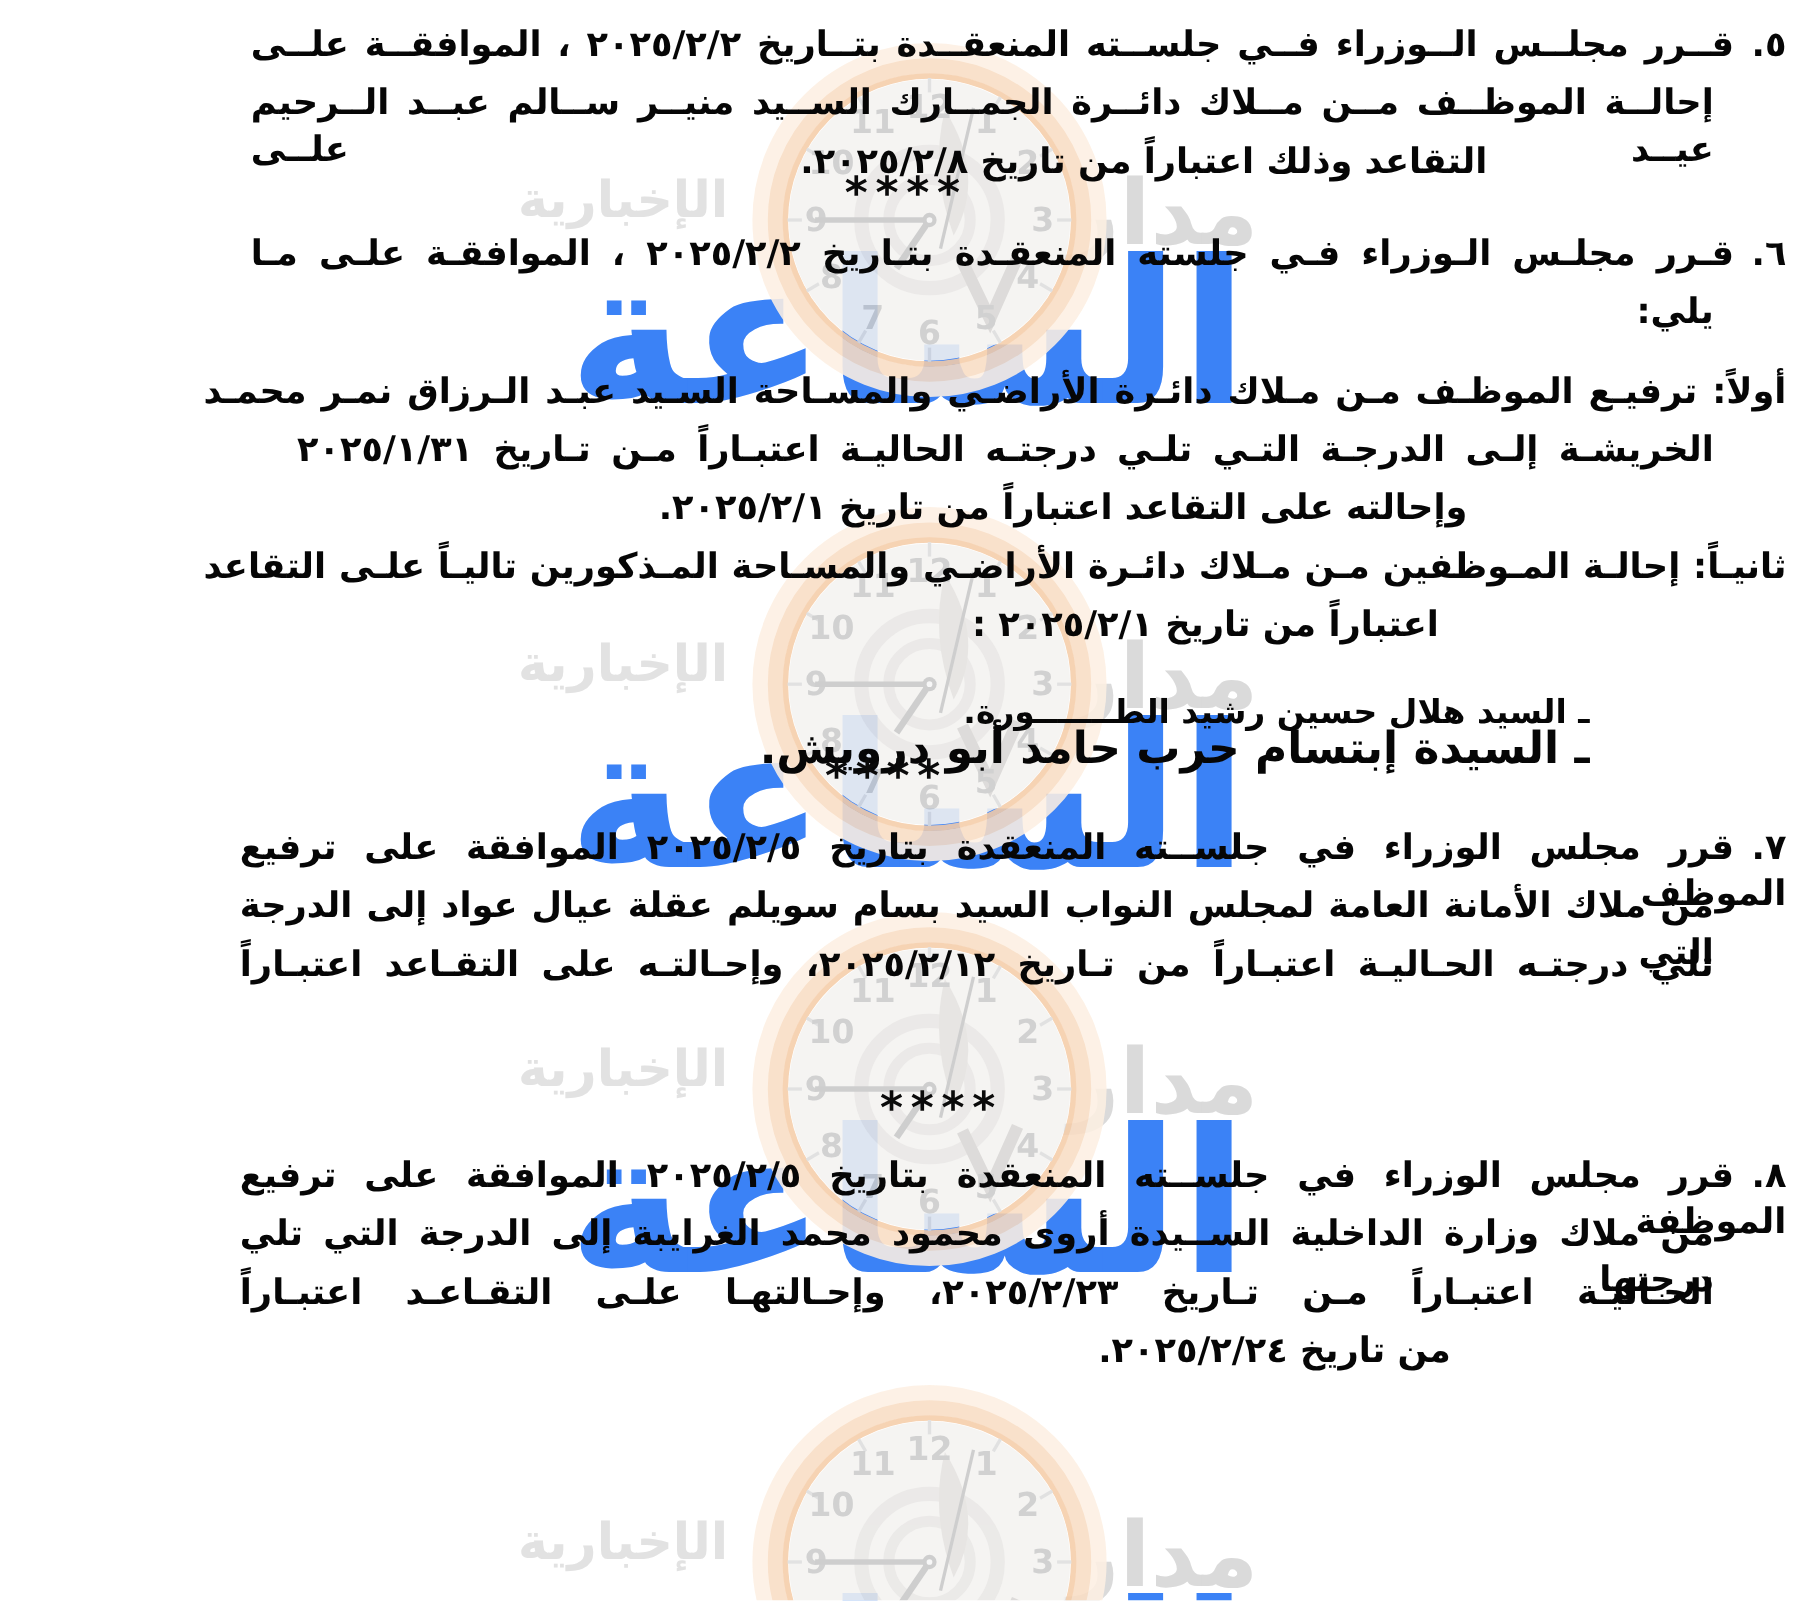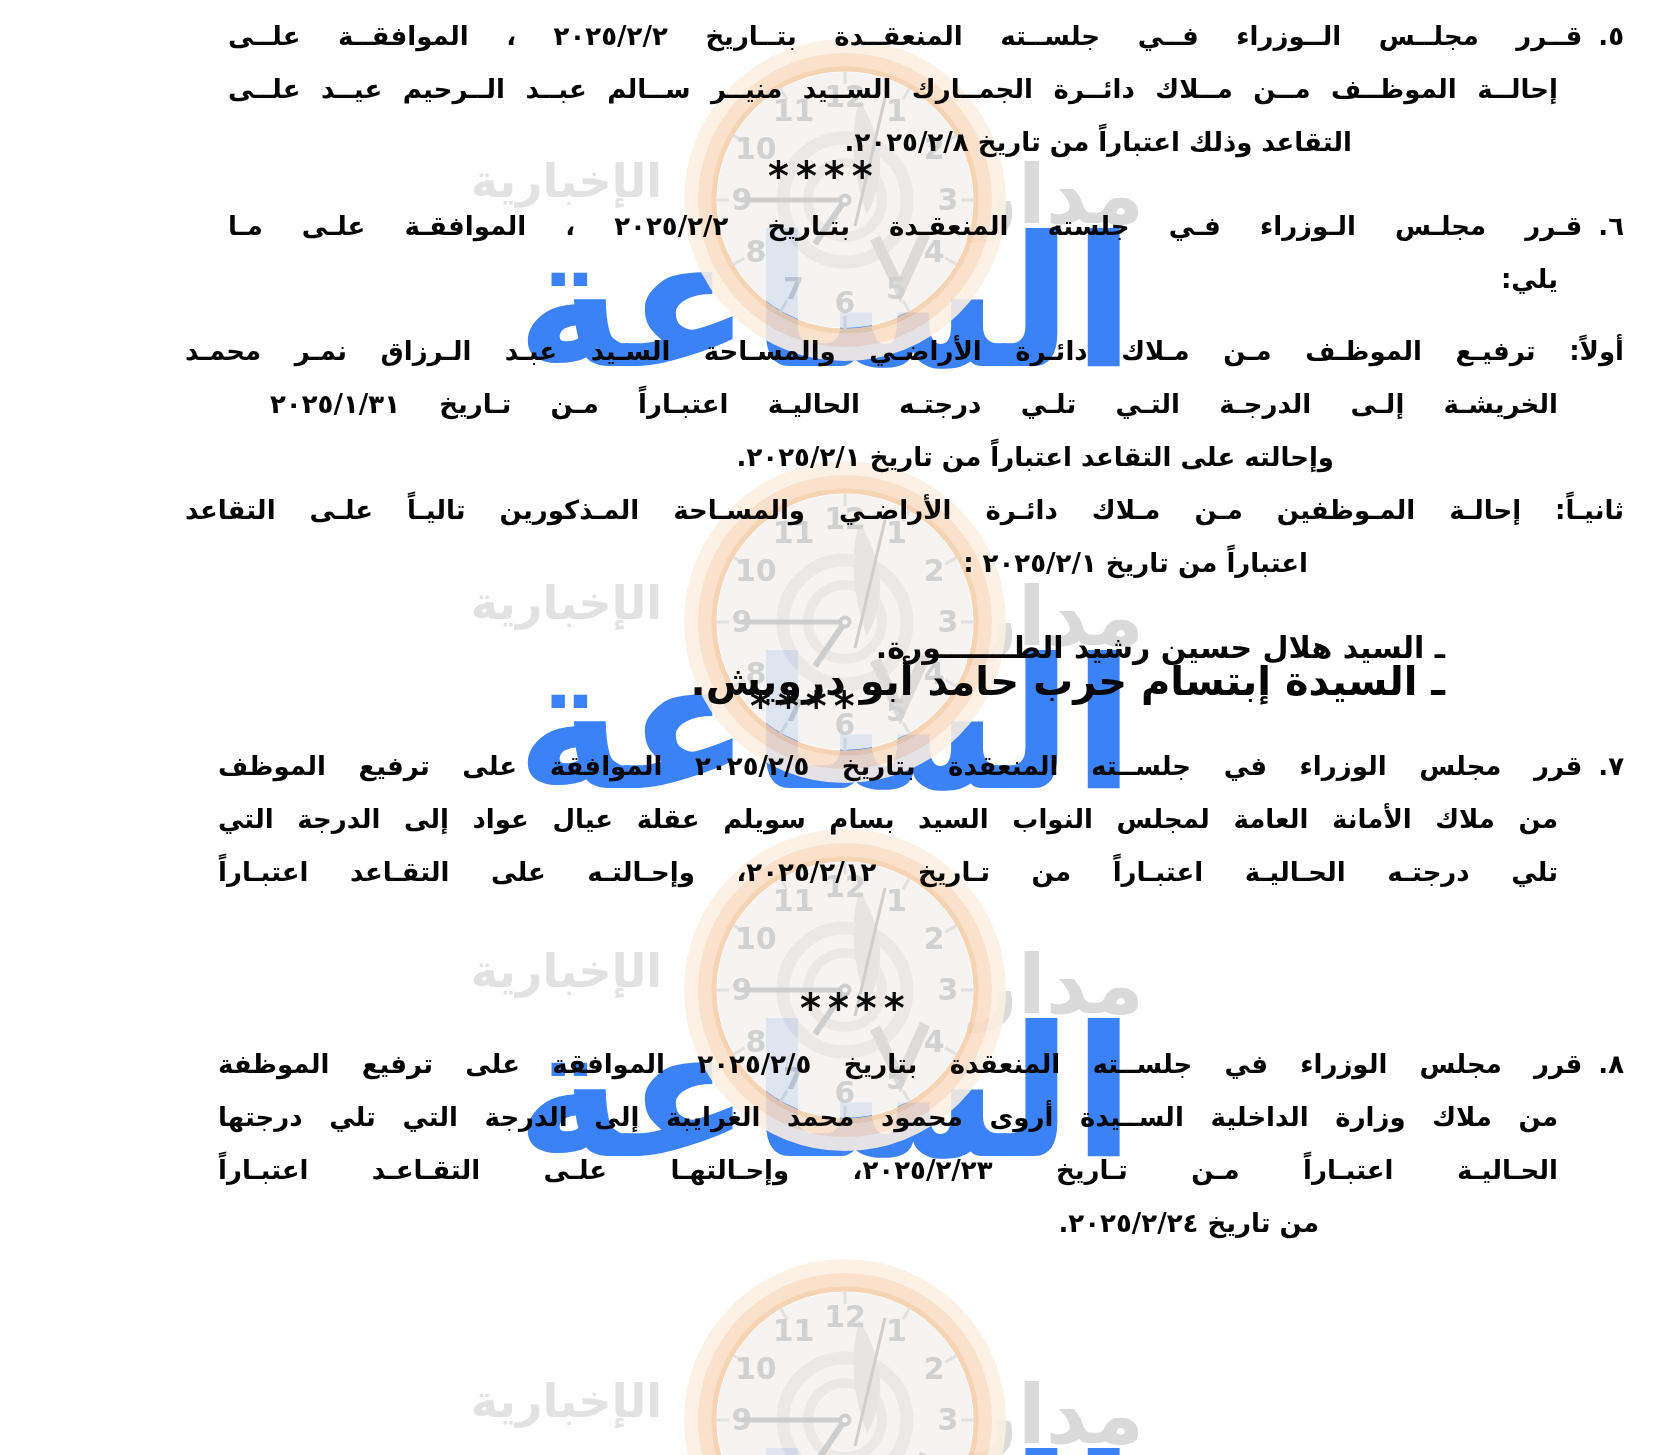--- a/index.html
+++ b/index.html
@@ -21,21 +21,21 @@
   }
   .wm .big{
     position:absolute;right:105px;top:182px;font-size:182px;line-height:1;
     color:#3b82f6;letter-spacing:10px;white-space:nowrap;
   }
   .clock-slot{position:absolute;left:275px;top:0;width:340px;height:340px;opacity:.88;}
   .clock-slot svg{width:100%;height:100%;display:block;}
   
   .textlayer{position:absolute;inset:0;z-index:5;}
   .line{
-    position:absolute;font-size:26px;color:#060606;line-height:1.3;
+    position:absolute;font-size:32px;color:#060606;line-height:1.3;
     white-space:nowrap;text-align:right;
   }
   .line.j{white-space:normal;text-align:justify;text-align-last:justify;}
   .num{display:inline-block;margin-left:16px;}
   .stars{
     position:absolute;direction:ltr;font-size:40px;letter-spacing:7px;
     color:#0a0a0a;line-height:1;
   }
 </style>
 </head>

